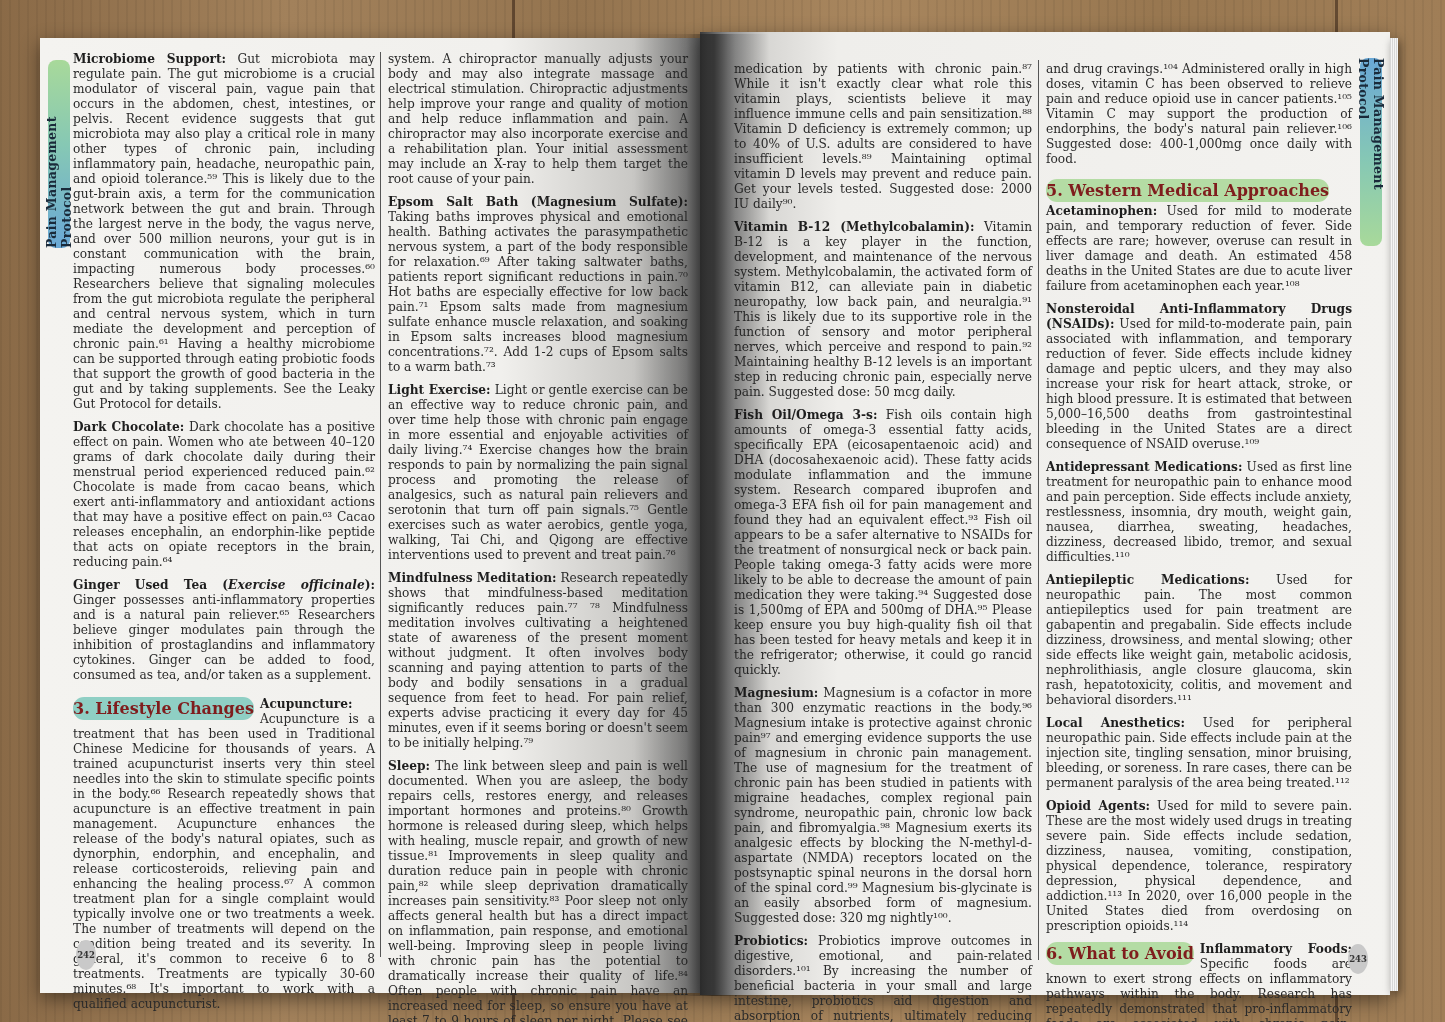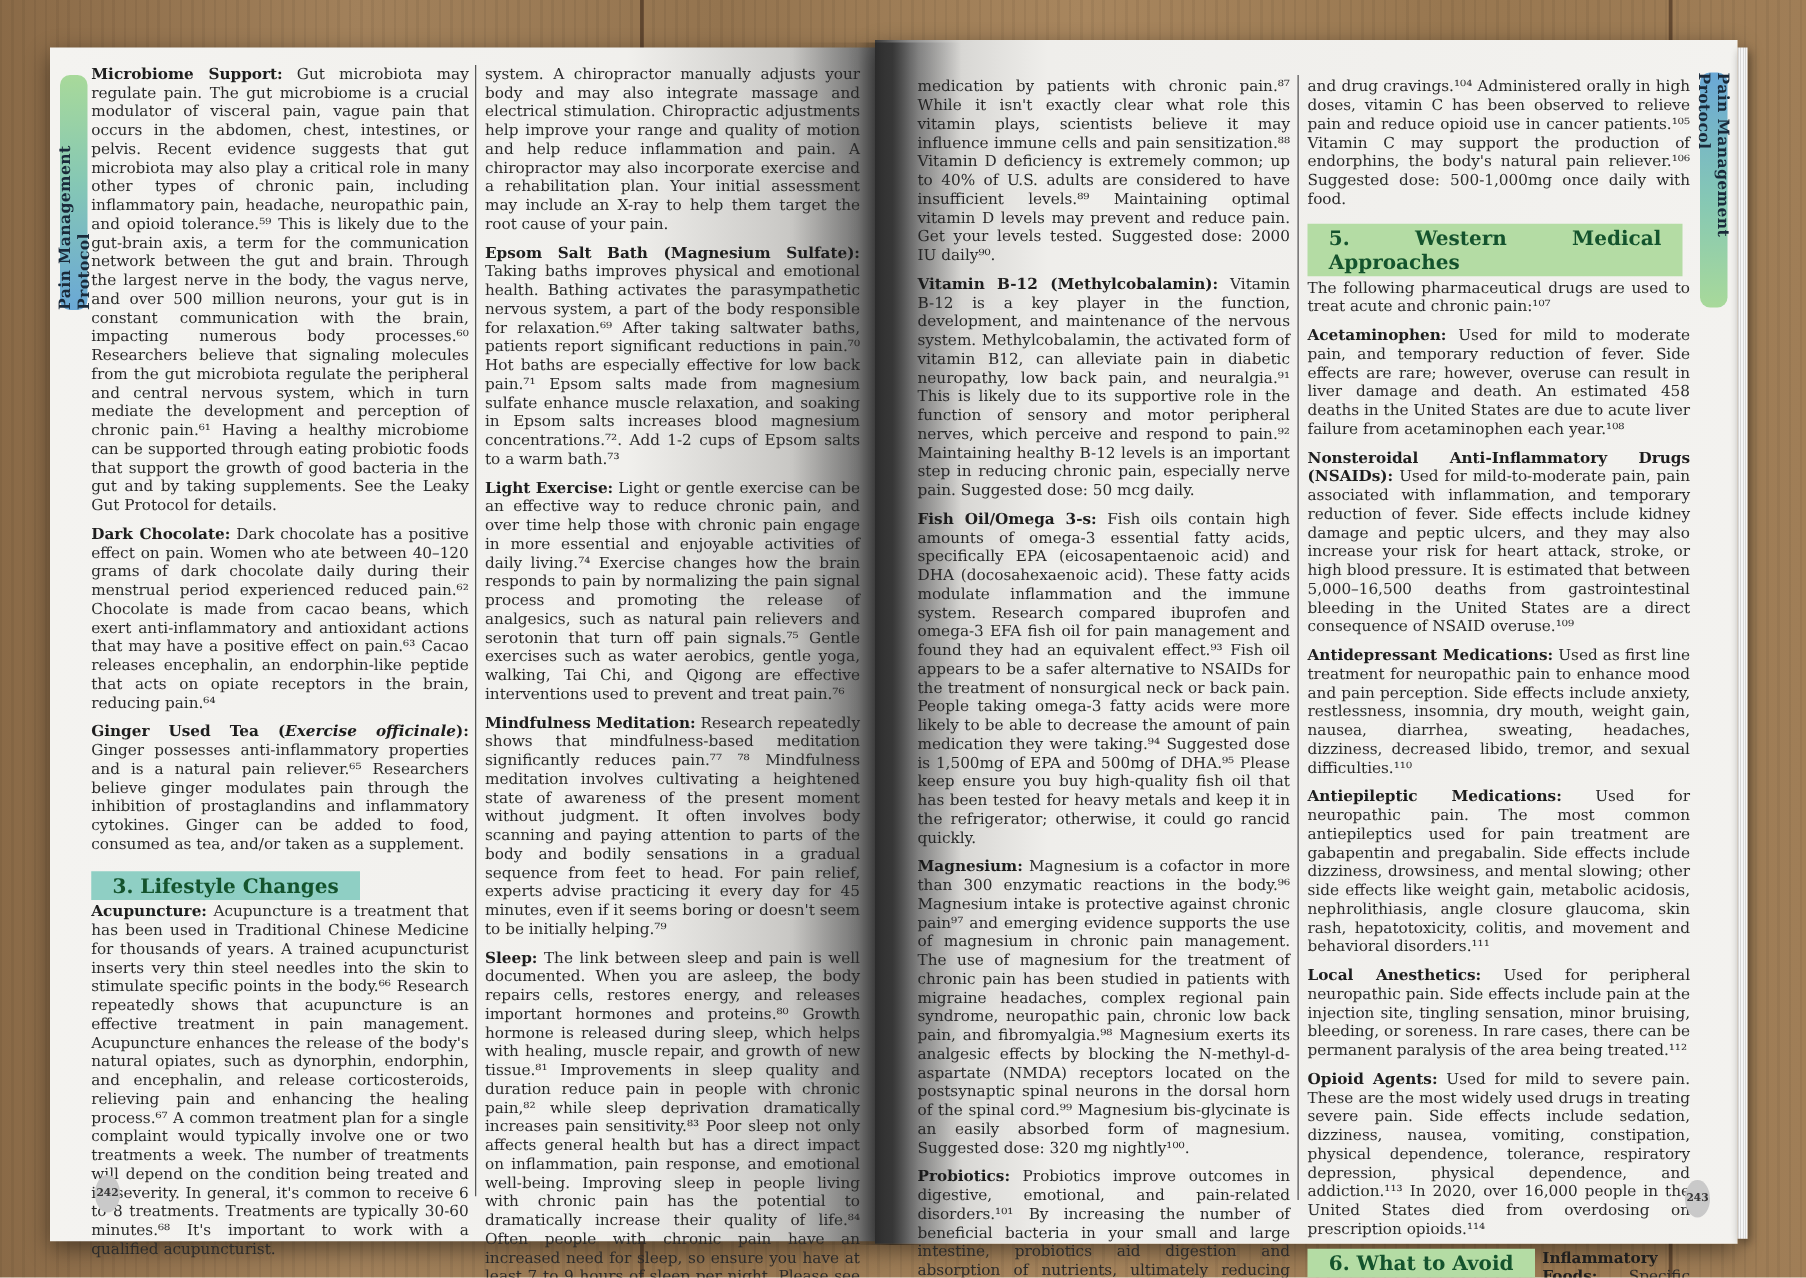--- a/index.html
+++ b/index.html
@@ -35,22 +35,22 @@
   .side-tab span {
     writing-mode: vertical-rl; font-weight:bold; font-size:12.5px; color:#1a2a3a; letter-spacing:0.3px;
     font-family:"DejaVu Serif", serif;
   }
   .side-tab.left { left:8px; top:22px; height:188px;
     background: linear-gradient(180deg, #a8d99a 0%, #86c8b4 45%, #6aa8d6 100%); }
   .side-tab.left span { transform: rotate(180deg); }
   .side-tab.right { right:8px; top:26px; height:188px;
     background: linear-gradient(180deg, #6aa8d6 0%, #86c8b4 55%, #a8d99a 100%); }
   .section-badge {
-    float:left; margin:0 6px 2px 0; padding:2px 17px; border-radius:0;
-    font-weight:bold; font-size:16px; line-height:19px; color:#14532d;
+    float:left; margin:0 6px 2px 0; padding:2px 0; border-radius:11px;
+    font-weight:bold; font-size:16px; line-height:19px; color:#7f1d1d;
     font-family:"DejaVu Serif", serif;
   }
   .badge-teal { background:#8fcfc4; }
   .badge-green { background:#b4dca4; }
   .page-num {
     position:absolute; width:20px; height:30px; border-radius:50%;
     background:#c9c9c9; font-size:8.5px; font-weight:bold; color:#333;
     display:flex; align-items:center; justify-content:center;
   }
   .spine-shadow { position:absolute; left:590px; width:140px; top:0; height:100%;
@@ -100,24 +100,24 @@
       <p><b>Vitamin B-12 (Methylcobalamin):</b><span> Vitamin B-12 is a key player in the function, development, and maintenance of the nervous system. Methylcobalamin, the activated form of vitamin B12, can alleviate pain in diabetic neuropathy, low back pain, and neuralgia.⁹¹ This is likely due to its supportive role in the function of sensory and motor peripheral nerves, which perceive and respond to pain.⁹² Maintaining healthy B-12 levels is an important step in reducing chronic pain, especially nerve pain. Suggested dose: 50 mcg daily.</span></p>
       <p><b>Fish Oil/Omega 3-s:</b><span> Fish oils contain high amounts of omega-3 essential fatty acids, specifically EPA (eicosapentaenoic acid) and DHA (docosahexaenoic acid). These fatty acids modulate inflammation and the immune system. Research compared ibuprofen and omega-3 EFA fish oil for pain management and found they had an equivalent effect.⁹³ Fish oil appears to be a safer alternative to NSAIDs for the treatment of nonsurgical neck or back pain. People taking omega-3 fatty acids were more likely to be able to decrease the amount of pain medication they were taking.⁹⁴ Suggested dose is 1,500mg of EPA and 500mg of DHA.⁹⁵ Please keep ensure you buy high-quality fish oil that has been tested for heavy metals and keep it in the refrigerator; otherwise, it could go rancid quickly.</span></p>
       <p><b>Magnesium:</b><span> Magnesium is a cofactor in more than 300 enzymatic reactions in the body.⁹⁶ Magnesium intake is protective against chronic pain⁹⁷ and emerging evidence supports the use of magnesium in chronic pain management. The use of magnesium for the treatment of chronic pain has been studied in patients with migraine headaches, complex regional pain syndrome, neuropathic pain, chronic low back pain, and fibromyalgia.⁹⁸ Magnesium exerts its analgesic effects by blocking the N-methyl-d-aspartate (NMDA) receptors located on the postsynaptic spinal neurons in the dorsal horn of the spinal cord.⁹⁹ Magnesium bis-glycinate is an easily absorbed form of magnesium. Suggested dose: 320 mg nightly¹⁰⁰.</span></p>
       <p><b>Probiotics:</b><span> Probiotics improve outcomes in digestive, emotional, and pain-related disorders.¹⁰¹ By increasing the number of beneficial bacteria in your small and large intestine, probiotics aid digestion and absorption of nutrients, ultimately reducing inflammation.¹⁰² Suggested dose: 10-12 billion colony-forming units daily.</span></p>
 
     </div>
 
     <div class="col-divider" style="left:338px; top:28px; height:900px;"></div>
 
     <div class="col" style="left:346px; top:30px; width:306px;">
-      <p>and drug cravings.¹⁰⁴ Administered orally in high doses, vitamin C has been observed to relieve pain and reduce opioid use in cancer patients.¹⁰⁵ Vitamin C may support the production of endorphins, the body's natural pain reliever.¹⁰⁶ Suggested dose: 500-1,000mg once daily with food.</p>
+      <p>and drug cravings.¹⁰⁴ Administered orally in high doses, vitamin C has been observed to relieve pain and reduce opioid use in cancer patients.¹⁰⁵ Vitamin C may support the production of endorphins, the body's natural pain reliever.¹⁰⁶ Suggested dose: 400-1,000mg once daily with food.</p>
       <p style="margin-top:12px;">
         <span class="section-badge badge-green">5. Western Medical Approaches</span>
-        <span>The following pharmaceutical drugs are used to treat acute and chronic pain:¹⁰⁷</span></p>
+        </p>
       <p><b>Acetaminophen:</b><span> Used for mild to moderate pain, and temporary reduction of fever. Side effects are rare; however, overuse can result in liver damage and death. An estimated 458 deaths in the United States are due to acute liver failure from acetaminophen each year.¹⁰⁸</span></p>
       <p><b>Nonsteroidal Anti-Inflammatory Drugs (NSAIDs):</b><span> Used for mild-to-moderate pain, pain associated with inflammation, and temporary reduction of fever. Side effects include kidney damage and peptic ulcers, and they may also increase your risk for heart attack, stroke, or high blood pressure. It is estimated that between 5,000–16,500 deaths from gastrointestinal bleeding in the United States are a direct consequence of NSAID overuse.¹⁰⁹</span></p>
       <p><b>Antidepressant Medications:</b><span> Used as first line treatment for neuropathic pain to enhance mood and pain perception. Side effects include anxiety, restlessness, insomnia, dry mouth, weight gain, nausea, diarrhea, sweating, headaches, dizziness, decreased libido, tremor, and sexual difficulties.¹¹⁰</span></p>
       <p><b>Antiepileptic Medications:</b><span> Used for neuropathic pain. The most common antiepileptics used for pain treatment are gabapentin and pregabalin. Side effects include dizziness, drowsiness, and mental slowing; other side effects like weight gain, metabolic acidosis, nephrolithiasis, angle closure glaucoma, skin rash, hepatotoxicity, colitis, and movement and behavioral disorders.¹¹¹</span></p>
       <p><b>Local Anesthetics:</b><span> Used for peripheral neuropathic pain. Side effects include pain at the injection site, tingling sensation, minor bruising, bleeding, or soreness. In rare cases, there can be permanent paralysis of the area being treated.¹¹²</span></p>
       <p><b>Opioid Agents:</b><span> Used for mild to severe pain. These are the most widely used drugs in treating severe pain. Side effects include sedation, dizziness, nausea, vomiting, constipation, physical dependence, tolerance, respiratory depression, physical dependence, and addiction.¹¹³ In 2020, over 16,000 people in the United States died from overdosing on prescription opioids.¹¹⁴</span></p>
       <p>
         <span class="section-badge badge-green">6. What to Avoid</span>
         <b>Inflammatory Foods:</b><span> Specific foods are known to exert strong effects on inflammatory pathways within the body. Research has repeatedly demonstrated that pro-inflammatory foods are associated with chronic pain, especially low back pain in adults.¹¹⁵ ¹¹⁶ Diets that promote inflammation are high in refined starches, sugar, saturated and trans-fats.¹¹⁷ These foods are</span></p>
     </div>

